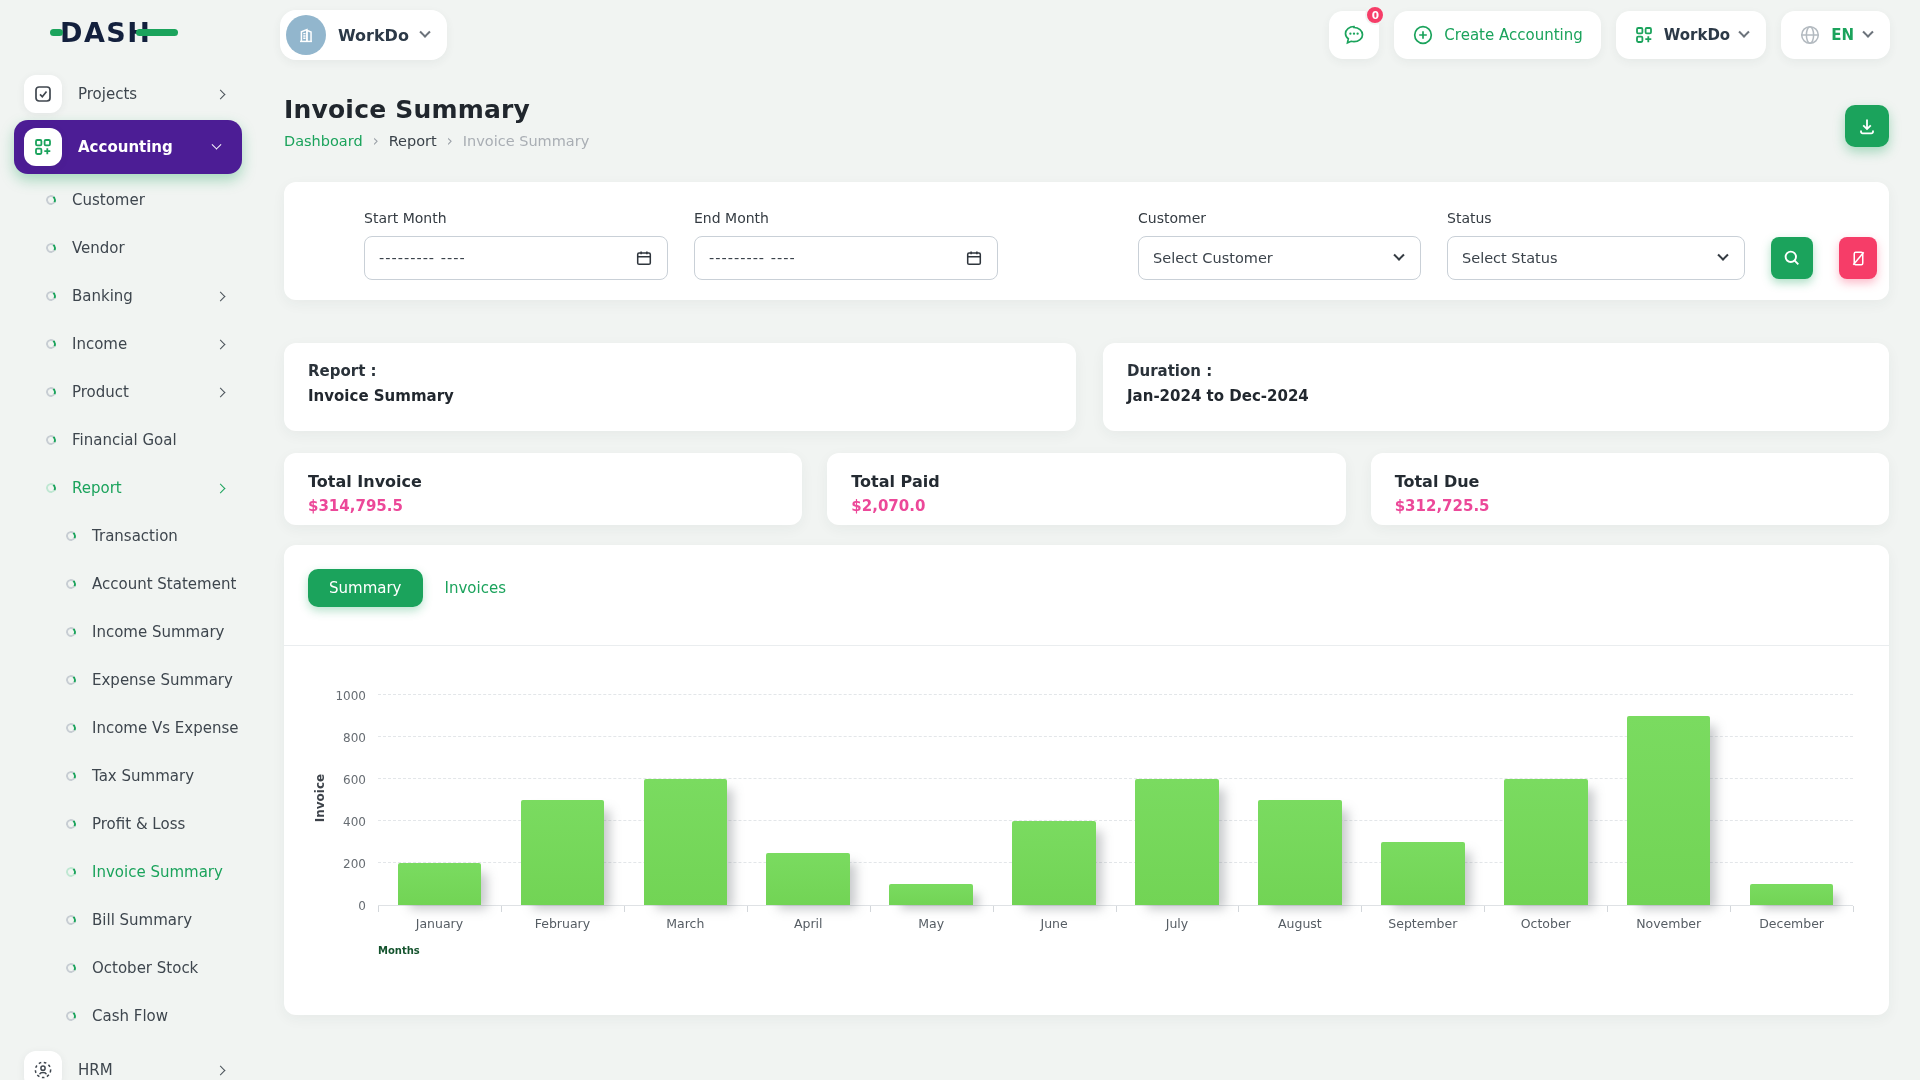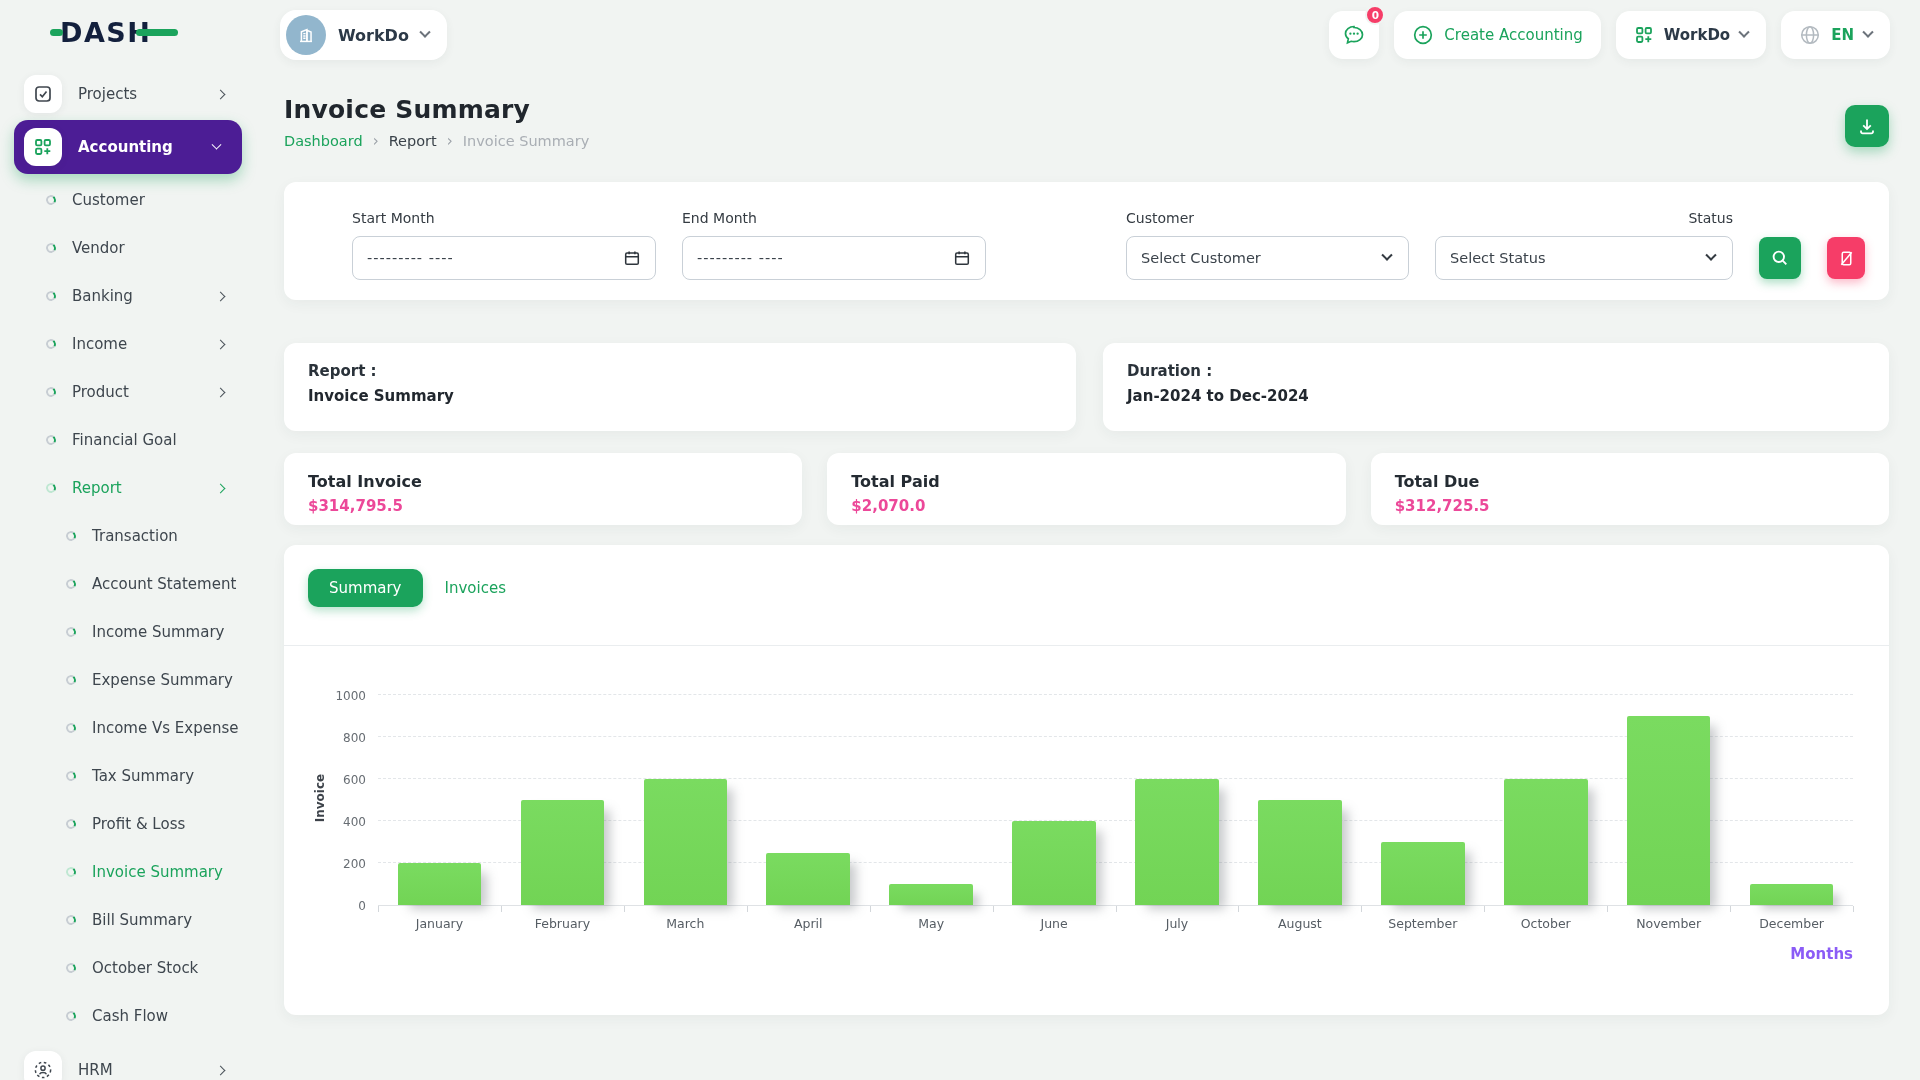--- a/index.html
+++ b/index.html
@@ -68,31 +68,31 @@
   .bc-section { color:#3a424a; cursor:pointer; }
   .bc-current { color:#a9aeb4; }
   .dl-btn { position:absolute; right:0; top:10px; width:44px; height:42px;
     background:#1ba35c; border:none; border-radius:10px; cursor:pointer;
     display:flex; align-items:center; justify-content:center;
     box-shadow:0 5px 12px rgba(27,163,92,.35); }
 
   .card { background:#fff; border-radius:12px; box-shadow:0 4px 14px rgba(40,50,60,.05); }
 
   
-  .filter-card { margin-top:32px; height:118px; padding:20px 24px;
+  .filter-card { margin-top:32px; height:118px; padding:20px 12px;
     display:flex; justify-content:flex-end; align-items:flex-end; gap:26px; }
   .field { display:flex; flex-direction:column; }
   .field label { font-size:14px; color:#343b42; margin-bottom:10px; }
   .inputbox { height:44px; border:1px solid #c9d0d7; border-radius:8px;
     display:flex; align-items:center; padding:0 14px; background:#fff;
     font-size:14.5px; color:#3b434b; cursor:pointer; }
   .inputbox .ph { letter-spacing:1px; }
   .inputbox svg, .inputbox .chev { margin-left:auto; }
   .inputbox .chev { border-width:2px; border-color:#343b42; margin-right:3px; }
-  .w304 { width:304px; } .w283 { width:283px; } .w298 { width:298px;text-align:right; }
+  .w304 { width:304px; } .w283 { width:283px; } .w298 { width:298px; }
   .sq-btn { height:42px; border:none; border-radius:8px; cursor:pointer;
     display:flex; align-items:center; justify-content:center; margin-bottom:1px; }
   .search-btn { width:42px; background:#1ba35c; box-shadow:0 4px 10px rgba(27,163,92,.35); }
   .reset-btn { width:38px; background:#f63d68; box-shadow:0 4px 10px rgba(246,61,104,.35); }
 
   
   .info-row { margin-top:43px; display:flex; gap:27px; }
   .info-card { height:88px; padding:19px 24px; }
   .info-card .l1 { font-size:15px; font-weight:600; color:#2a323a; }
   .info-card .l2 { font-size:15px; font-weight:700; color:#21272e; margin-top:7px; }
@@ -124,21 +124,21 @@
   .plot-wrap { flex:1; margin-right:12px; }
   .plot { position:relative; height:210px; border-bottom:1px solid #dfe2e5; }
   .gridline { position:absolute; left:0; right:0; border-top:1px dashed #e3e6e9; }
   .cols { position:absolute; inset:0; display:flex; z-index:1; }
   .col { flex:1; display:flex; align-items:flex-end; justify-content:center; }
   .bar { width:68%; background:linear-gradient(180deg,#7adb60,#72d455);
     border-radius:2px 2px 0 0; box-shadow:9px 7px 10px -3px rgba(110,116,122,.38); }
   .axis-tick { position:absolute; bottom:-7px; width:1px; height:6px; background:#d3d7db; }
   .xlabels { display:flex; margin-top:10px; }
   .xlabels div { flex:1; text-align:center; font-size:12.5px; color:#565d64; }
-  .xtitle { text-align:right; font-size:15px; font-weight:700; color:#8b5cf6; margin-top:14px; }
+  .xtitle { text-align:left; font-size:10px; font-weight:700; color:#14532d; margin-top:14px; }
 </style>
 </head>
 <body>
 
 <div class="topbar">
   <div class="logo">
     <svg width="130" height="36" viewBox="0 0 130 36">
       <text x="10" y="27" font-size="27" font-weight="bold" letter-spacing="1.5" fill="#13203d">DASH</text>
       <rect x="0" y="14" width="13" height="7" rx="3.5" fill="#1ba35c"></rect>
       <rect x="86" y="14" width="42" height="7" rx="3.5" fill="#1ba35c"></rect>

